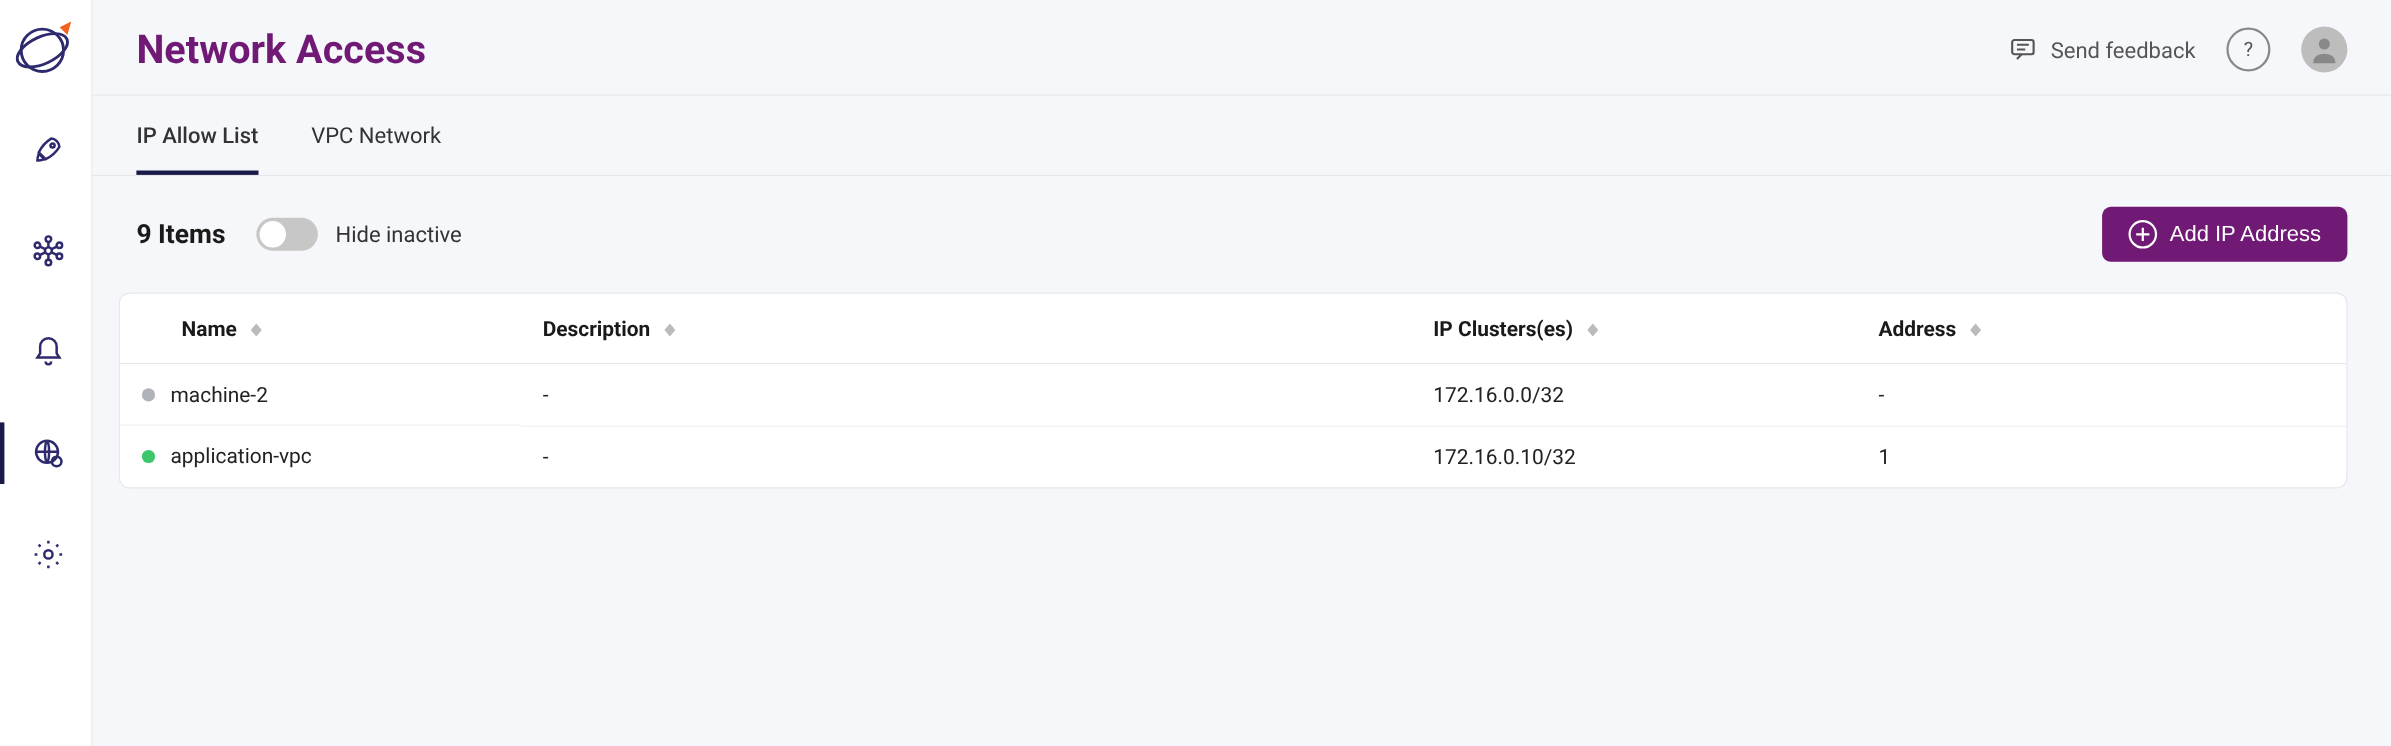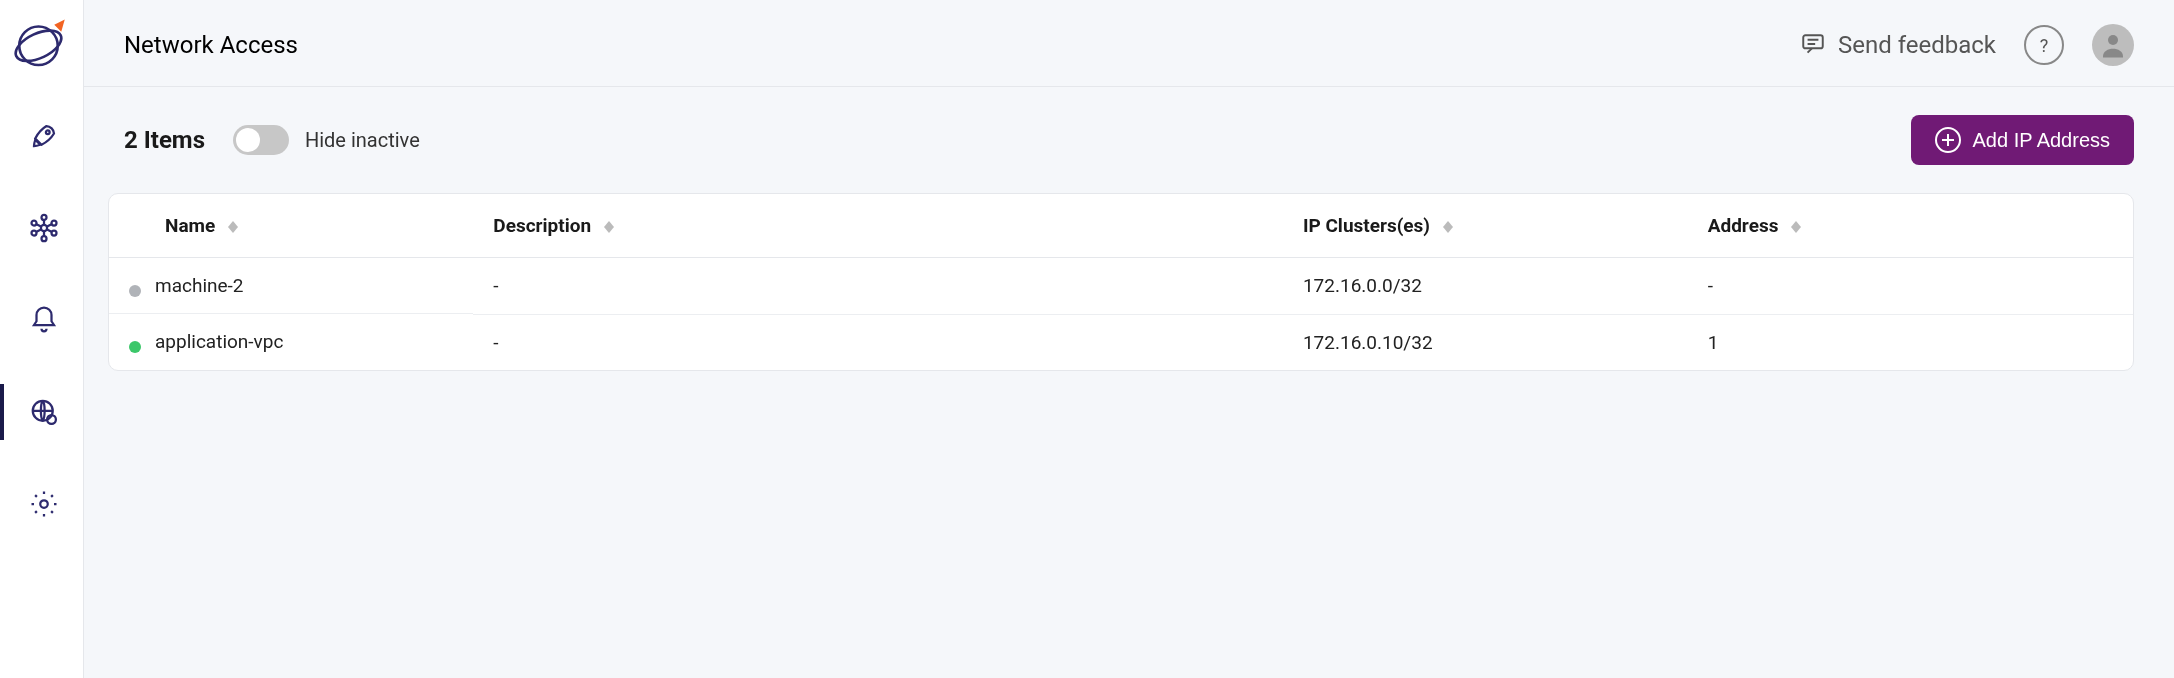--- a/index.html
+++ b/index.html
@@ -36,23 +36,23 @@
   .sidebar-item svg { width: 30px; height: 30px; stroke: #2d2a6e; }
   
   
   .main { flex: 1; display: flex; flex-direction: column; }
   
   .topbar {
     display: flex; align-items: center; justify-content: space-between;
     padding: 24px 40px 20px 40px;
     border-bottom: 1px solid #e5e7eb;
   }
-  .page-title { font-size: 24px; font-weight: 400; color: #000000; }
+  .page-title { font-size: 36px; font-weight: 700; color: #701a75; }
   .topbar-right { display: flex; align-items: center; gap: 28px; }
-  .feedback { display: flex; align-items: flex-start; gap: 12px; color: #555; cursor: pointer; font-size: 24px; }
+  .feedback { display: flex; align-items: flex-end; gap: 12px; color: #555; cursor: pointer; font-size: 20px; }
   .icon-circle {
     width: 40px; height: 40px; border-radius: 50%;
     border: 2px solid #888; display:flex; align-items:center; justify-content:center;
     cursor: pointer; color:#555; font-size:18px;
   }
   .avatar {
     width: 42px; height: 42px; border-radius: 50%; background:#bdbdbd;
     display:flex; align-items:center; justify-content:center; cursor:pointer;
   }
   
@@ -84,21 +84,21 @@
   
   .table-card { margin: 0 40px 40px 24px; background:#fff; border:1px solid #e5e7eb; border-radius:10px; overflow:hidden; }
   table { width:100%; border-collapse:collapse; }
   thead th {
     text-align:left; font-weight:700; font-size:19px; color:#1a1a1a;
     padding: 20px 20px; border-bottom:1px solid #e5e7eb;
   }
   thead th:first-child { padding-left: 56px; }
   tbody td { padding: 16px 20px; border-bottom:1px solid #eceef1; font-size:19px; color:#222; }
   tbody tr:last-child td { border-bottom:none; }
-  .status-cell { display:flex; align-items:flex-end; gap:14px; padding-left:20px; }
+  .status-cell { display:flex; align-items:center; gap:14px; padding-left:20px; }
   .status-dot { width:12px; height:12px; border-radius:50%; }
   .status-gray { background:#b0b3b8; }
   .status-green { background:#3cc76a; }
   .sort-arrows { display:inline-flex; flex-direction:column; margin-left:8px; vertical-align:middle; line-height:0; }
   .sort-arrows svg { display:block; }
 </style>
 </head>
 <body>
 
 <div class="app">
@@ -168,24 +168,28 @@
         </div>
         <div class="avatar">
           <svg width="30" height="30" viewBox="0 0 24 24" fill="#888">
               <circle cx="12" cy="8" r="4"></circle>
               <path d="M4 21c0-4 4-6 8-6s8 2 8 6v1H4v-1z"></path>
             </svg>
         </div>
       </div>
     </div>
 
+    <div class="tabs">
+      <div class="tab active">IP Allow List</div>
+      <div class="tab">VPC Network</div>
+    </div>
 
     <div class="controls">
       <div class="controls-left">
-        <span class="item-count">2 Items</span>
+        <span class="item-count">9 Items</span>
         <div class="toggle-wrap">
           <div class="toggle"></div>
           <span class="toggle-label">Hide inactive</span>
         </div>
       </div>
       <button class="btn-primary">
         <span class="plus-circle">
           <svg width="14" height="14" viewBox="0 0 14 14">
               <path d="M7 1v12M1 7h12" stroke="#fff" stroke-width="2"></path>
             </svg>

